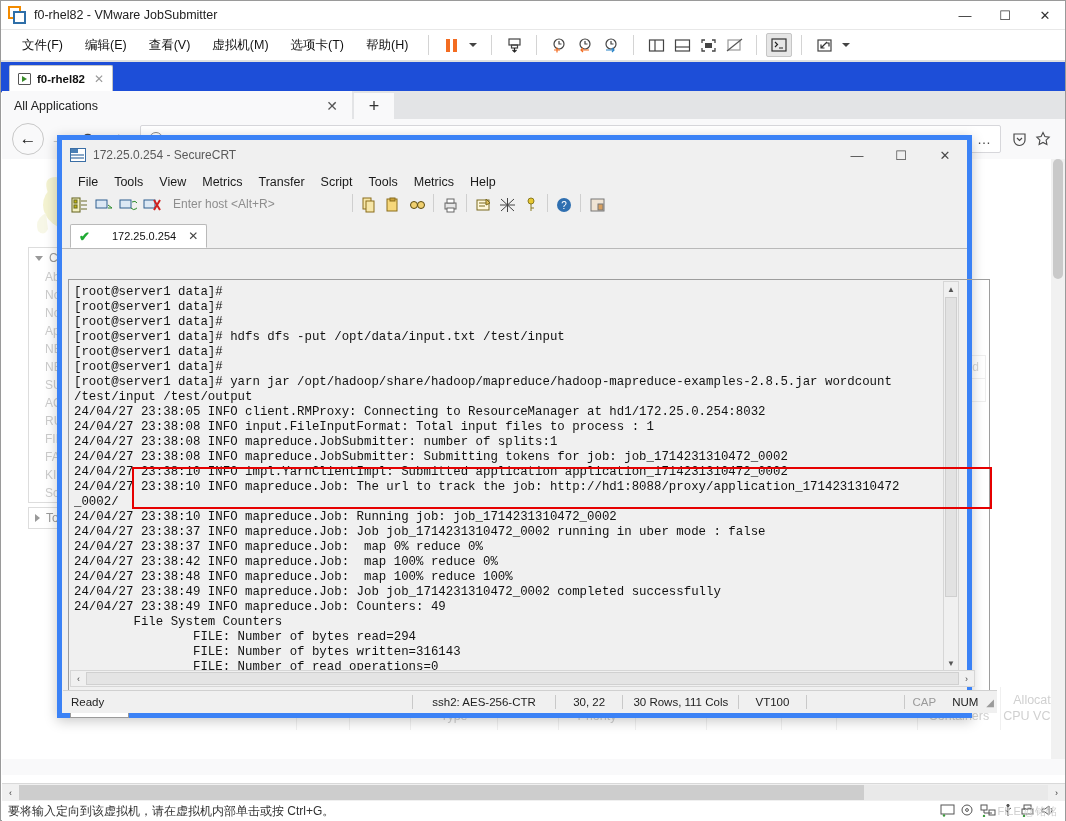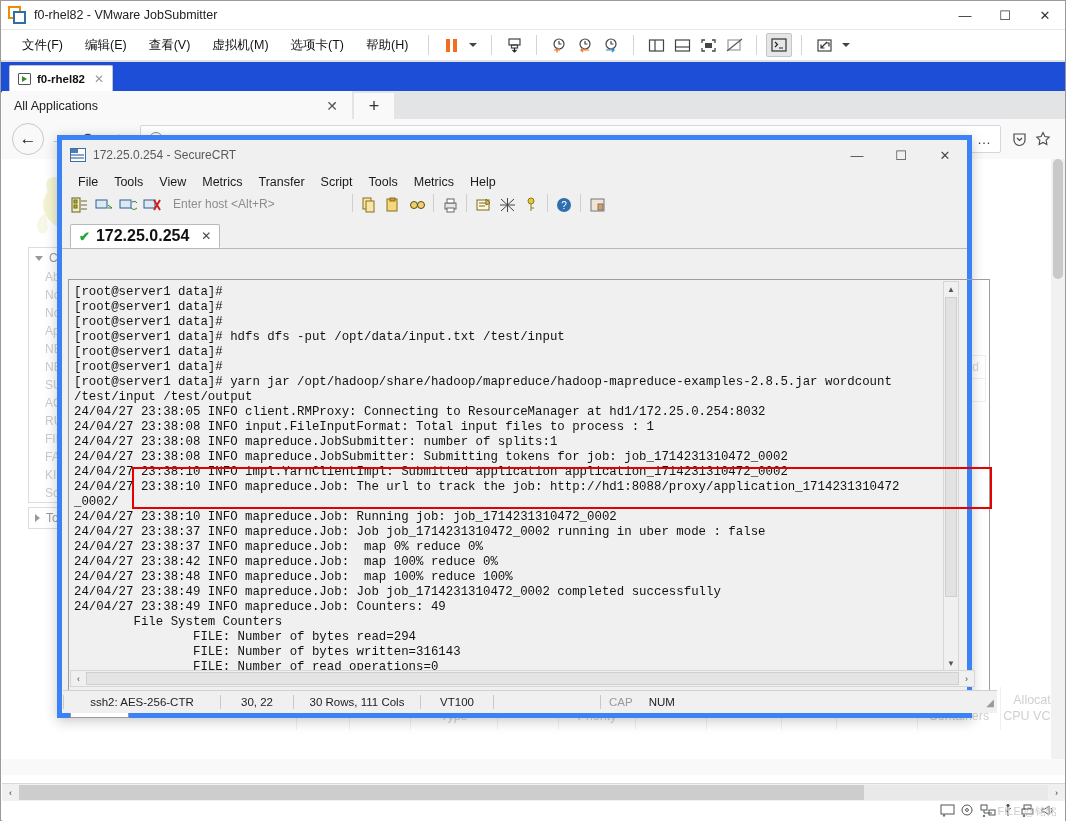--- a/index.html
+++ b/index.html
@@ -106,21 +106,21 @@
   .crt-toolbar{height:28px;display:flex;align-items:flex-start;padding-left:6px;}
   .crt-tb{width:24px;height:22px;display:flex;align-items:center;justify-content:center;}
   .crt-hostbox{width:170px;height:20px;margin:0 5px;display:flex;align-items:center;
      color:#8d8d8d;font-size:12px;padding-left:4px;}
   .crt-sep{width:1px;height:18px;background:#cfcfcf;margin:0 4px;}
   .crt-tabs{height:26px;display:flex;align-items:flex-end;padding-left:8px;
      border-bottom:1px solid #b9b9b9;}
   .crt-tab{height:22px;background:#fff;border:1px solid #b9b9b9;border-bottom:1px solid #fff;
      display:flex;align-items:center;padding:0 8px;border-radius:2px 2px 0 0;}
   .crt-tab .chk{color:#1faa33;font-weight:bold;margin-right:6px;font-size:13px;}
-  .crt-tab .lbl{font-weight:bold;font-size:16px;color:#111;}
+  .crt-tab .lbl{font-weight:normal;font-size:11px;color:#111;margin-left:16px;}
   .crt-tab .x{margin-left:12px;color:#444;font-size:12px;}
   #terminal{position:absolute;left:8px;top:141px;width:905px;height:390px;background:#ffffff00;
      overflow:hidden;font-family:"Liberation Mono","DejaVu Sans Mono",monospace;
      font-size:12.4px;line-height:15px;color:#111;white-space:pre;padding:4px 0 0 4px;box-sizing:border-box;}
   #terminal .line{height:15px;}
   .term-scroll-v{position:absolute;right:8px;top:141px;width:16px;height:390px;background:#f0f0f0;
      border:1px solid #d6d6d6;box-sizing:border-box;}
   .term-scroll-v .arr{height:14px;display:flex;align-items:center;justify-content:center;font-size:8px;color:#555;}
   .term-scroll-v .thumb{position:absolute;left:1px;top:15px;width:12px;height:300px;background:#e2e2e2;border:1px solid #cfcfcf;box-sizing:border-box;}
   .term-scroll-h{position:absolute;left:8px;top:530px;width:905px;height:17px;background:#f0f0f0;
@@ -577,20 +577,21 @@
     <div class="redbox"></div>
 
     <div class="crt-session">
       <div class="sessbox">
         <span>Default</span>
         <span class="dd"></span>
       </div>
     </div>
 
     <div class="crt-status">
+      <div class="seg" style="width:370px">Ready</div>
       <div class="div"></div>
       <div class="seg" style="width:140px;justify-content:center">ssh2: AES-256-CTR</div>
       <div class="div"></div>
       <div class="seg" style="width:56px;justify-content:center">30, 22</div>
       <div class="div"></div>
       <div class="seg" style="width:110px;justify-content:center">30 Rows, 111 Cols</div>
       <div class="div"></div>
       <div class="seg" style="width:56px;justify-content:center">VT100</div>
       <div class="div"></div>
       <div class="seg" style="width:90px"></div>
@@ -603,20 +604,21 @@
 
   <div class="vm-hscroll">
     <div class="arrL">‹</div>
     <div class="track">
         <div class="thumb"></div>
       </div>
     <div class="arrR">›</div>
   </div>
 
   <div class="vm-status">
+    <span>要将输入定向到该虚拟机，请在虚拟机内部单击或按 Ctrl+G。</span>
     <span class="icons">
       <span class="ic">
         <svg width="16" height="13" viewBox="0 0 16 13" stroke="#555" fill="none" stroke-width="1">
             <rect x="1" y="1" width="13" height="9"></rect>
             <circle cx="4" cy="11.5" r="1.2" fill="#3a9a3a" stroke="none"></circle>
           </svg>
       </span>
       <span class="ic">
         <svg width="16" height="13" viewBox="0 0 16 13" stroke="#555" fill="none" stroke-width="1">
             <circle cx="7" cy="6" r="5"></circle>

